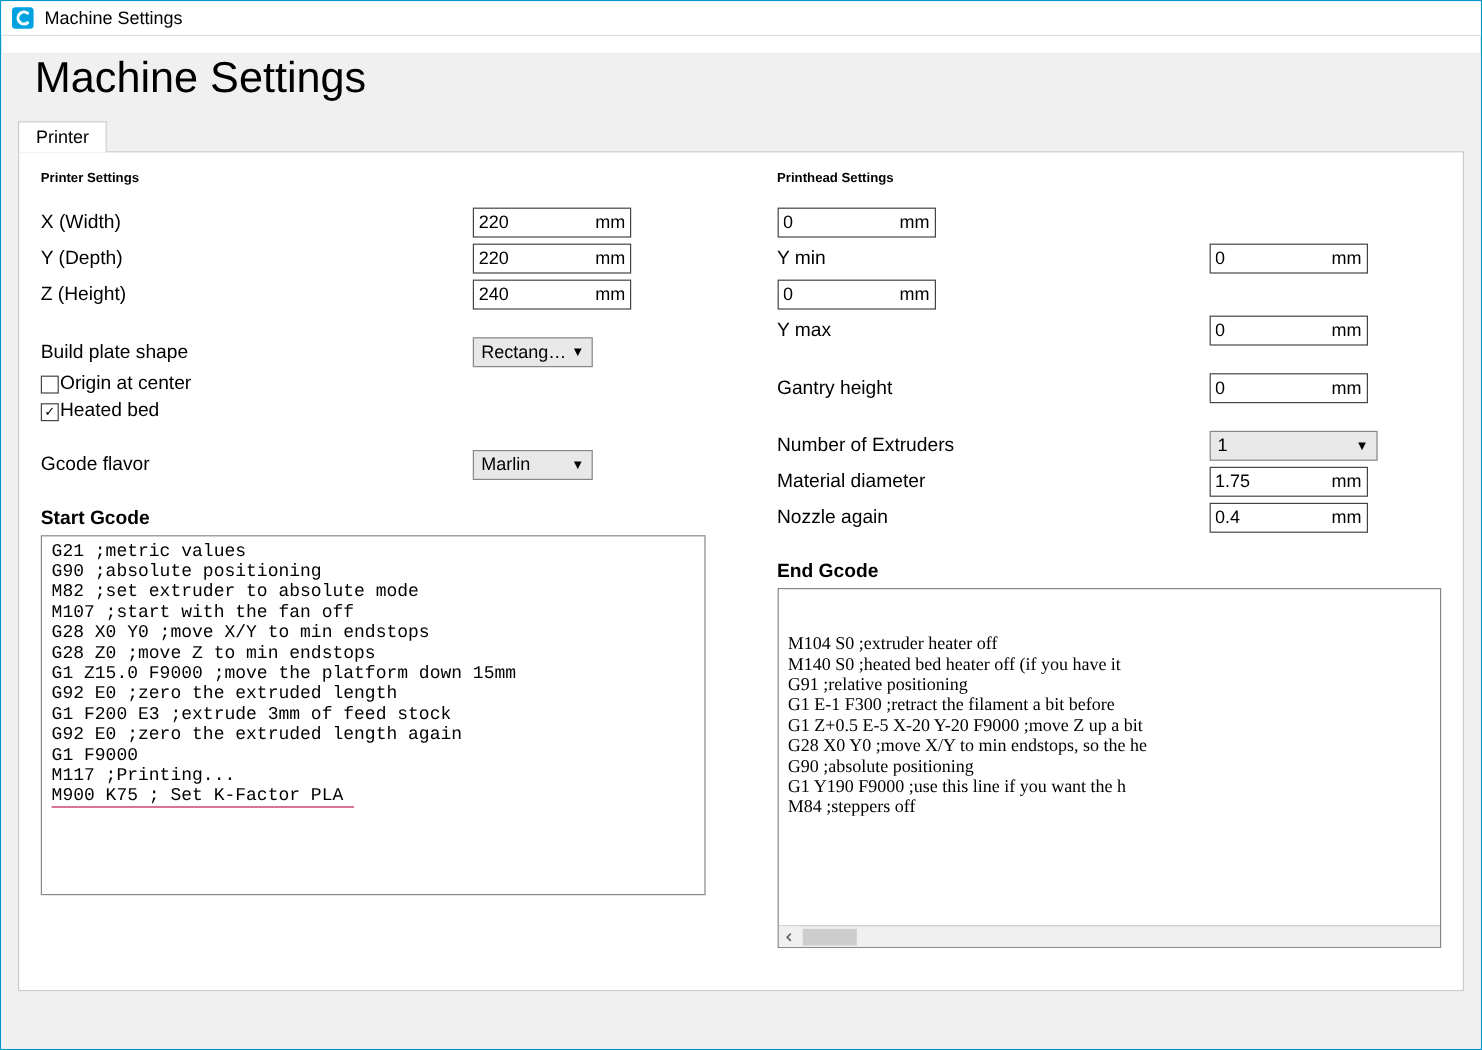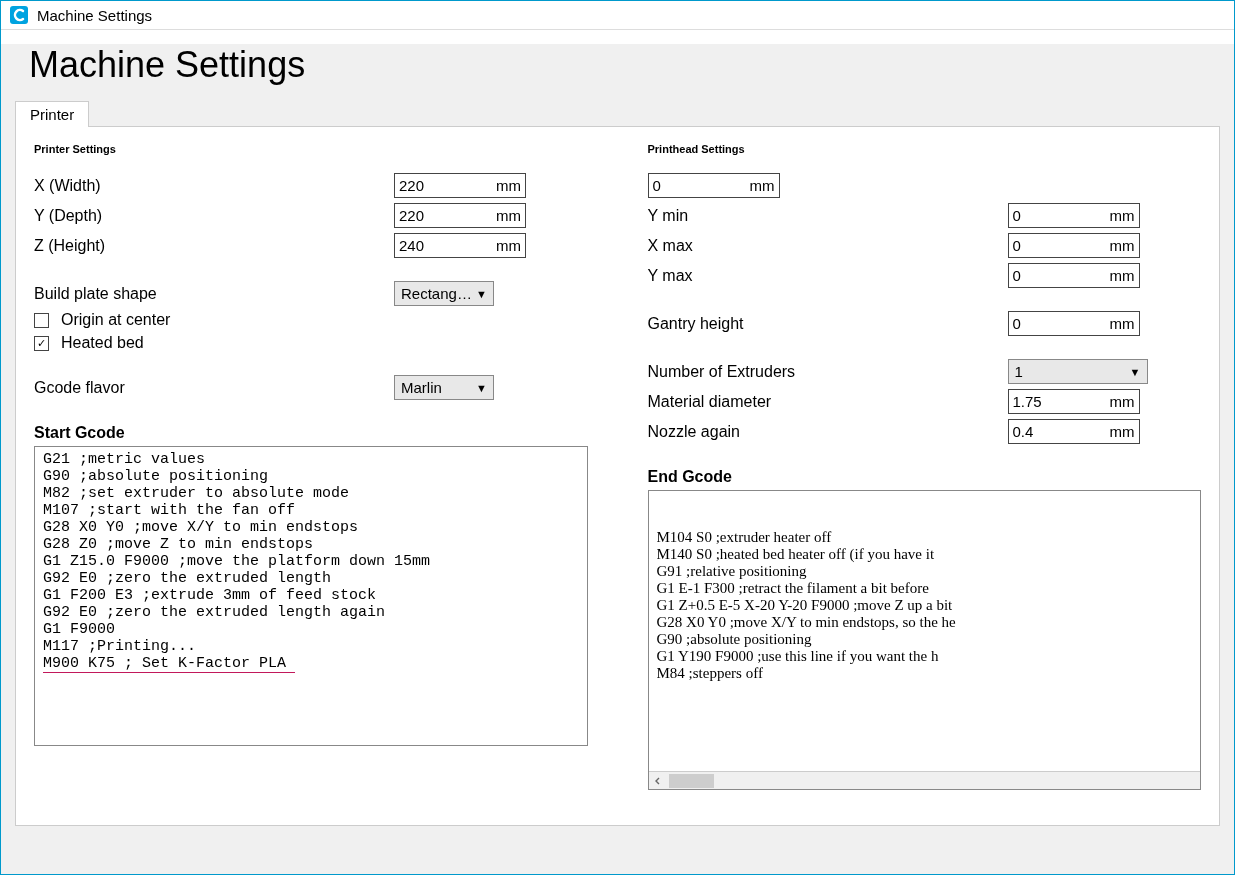--- a/index.html
+++ b/index.html
@@ -123,21 +123,21 @@
   }
   .select-box .arrow {
     font-size: 11px;
     color: #000;
     margin-left: 4px;
   }
   .checkbox-row {
     display: flex;
     align-items: center;
     margin-bottom: 5px;
-    gap: 12px;
+    gap: 1px;
     font-size: 16px;
   }
   .checkbox {
     width: 15px;
     height: 15px;
     border: 1px solid #444;
     background: #fff;
     display: flex;
     align-items: center;
     justify-content: center;
@@ -306,21 +306,20 @@
         </div>
       </div>
       <div class="row">
         <div class="lbl">Y min</div>
         <div class="input-unit">
           <input value="0" style="">
           <span class="unit">mm</span>
         </div>
       </div>
       <div class="row">
-        <div class="lbl">X max</div>
         <div class="input-unit">
           <input value="0" style="">
           <span class="unit">mm</span>
         </div>
       </div>
       <div class="row">
         <div class="lbl">Y max</div>
         <div class="input-unit">
           <input value="0" style="">
           <span class="unit">mm</span>

